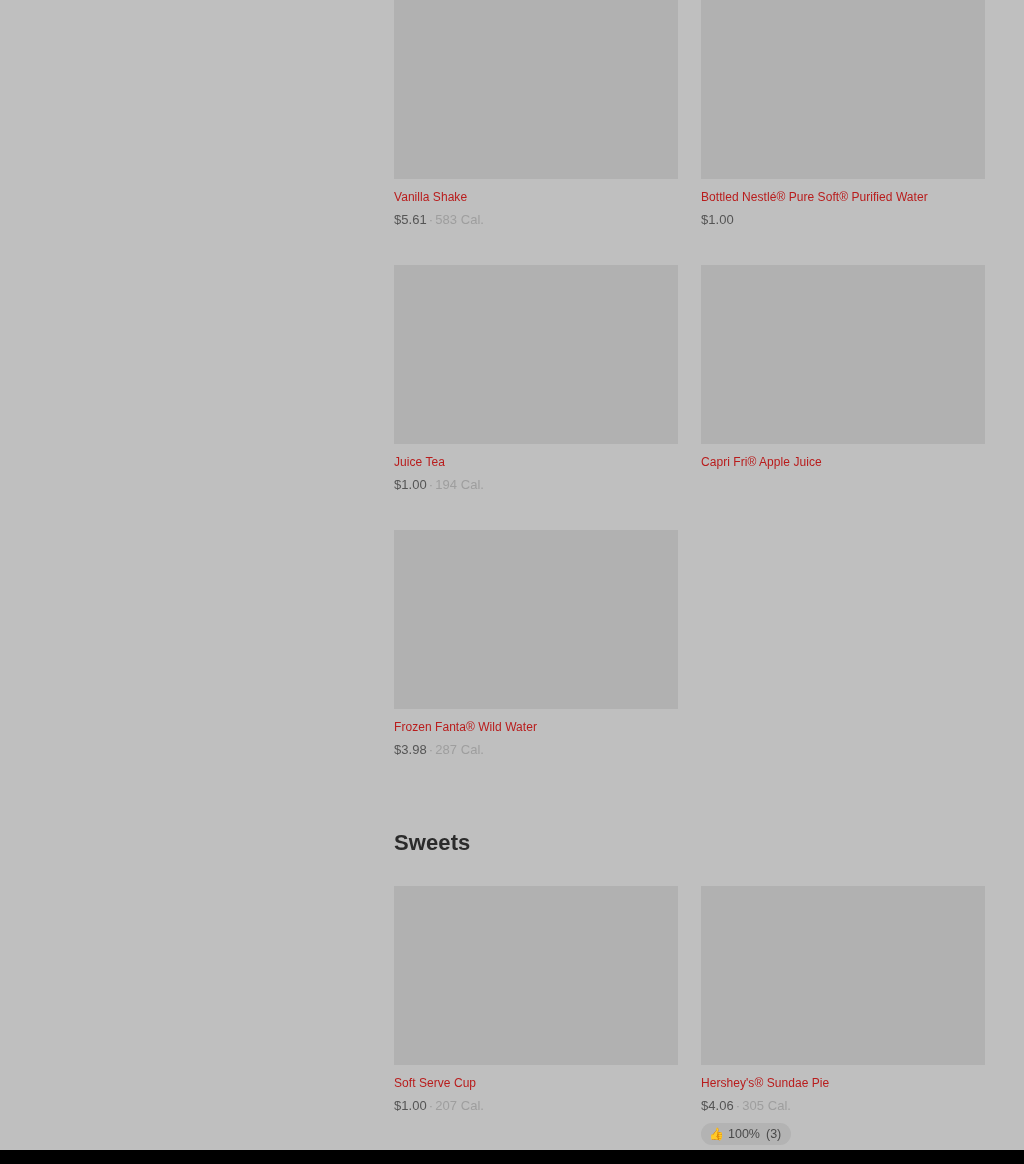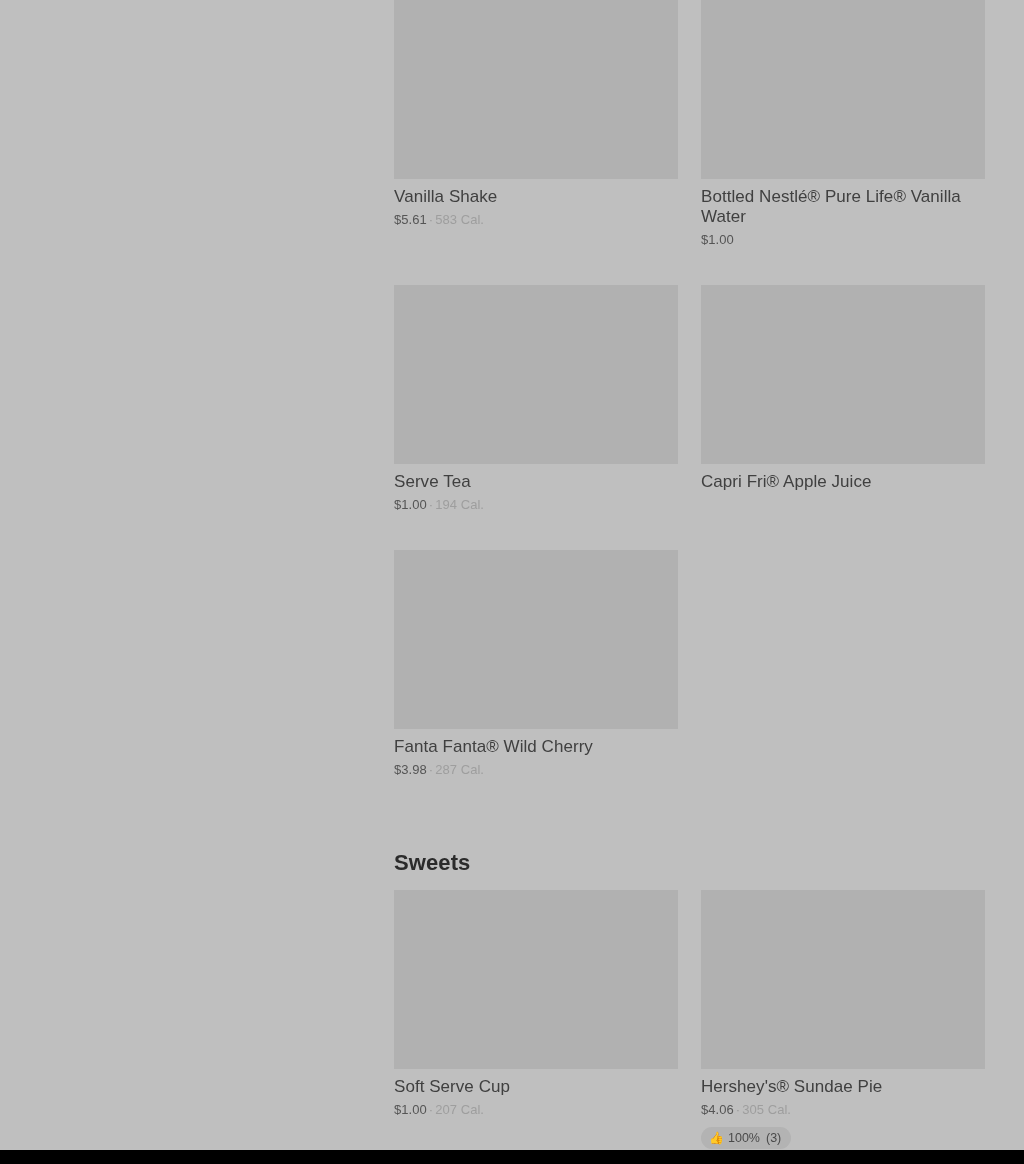--- a/index.html
+++ b/index.html
@@ -43,21 +43,21 @@
   .section {
     width: 591px;
   }
 
   .section-heading {
     font-size: 22px;
     font-weight: bold;
     color: #2b2b2b;
     letter-spacing: 0.1px;
     margin: 0;
-    padding: 35px 0 14px 0;
+    padding: 35px 0 30px 0;
     line-height: 1.2;
   }
 
   .grid {
     display: grid;
     grid-template-columns: 284px 284px;
     column-gap: 23px;
     row-gap: 0;
   }
 
@@ -68,22 +68,22 @@
   }
 
   .card-image {
     width: 284px;
     height: 179px;
     background: #b1b1b1;
     display: block;
   }
 
   .card-name {
-    font-size: 17px;
-    color: #404040;
+    font-size: 12px;
+    color: #b91c1c;
     line-height: 20px;
     padding-top: 8px;
     letter-spacing: 0.05px;
   }
 
   .card-meta {
     font-size: 13px;
     line-height: 19px;
     padding-top: 3px;
     color: #9a9a9a;
@@ -170,42 +170,42 @@
           <div class="card">
             <div class="card-image"></div>
             <div class="card-name">Vanilla Shake</div>
             <div class="card-meta">
               <span class="card-price">$5.61</span><span class="meta-dot">·</span><span class="card-cal">583 Cal.</span>
             </div>
           </div>
 
           <div class="card">
             <div class="card-image"></div>
-            <div class="card-name">Bottled Nestlé® Pure Life® Vanilla Water</div>
+            <div class="card-name">Bottled Nestlé® Pure Soft® Purified Water</div>
             <div class="card-meta">
               <span class="card-price">$1.00</span><span class="meta-dot"></span><span class="card-cal"></span>
             </div>
           </div>
 
           <div class="card">
             <div class="card-image"></div>
-            <div class="card-name">Serve Tea</div>
+            <div class="card-name">Juice Tea</div>
             <div class="card-meta">
               <span class="card-price">$1.00</span><span class="meta-dot">·</span><span class="card-cal">194 Cal.</span>
             </div>
           </div>
 
           <div class="card">
             <div class="card-image"></div>
             <div class="card-name">Capri Fri® Apple Juice</div>
           </div>
 
           <div class="card">
             <div class="card-image"></div>
-            <div class="card-name">Fanta Fanta® Wild Cherry</div>
+            <div class="card-name">Frozen Fanta® Wild Water</div>
             <div class="card-meta">
               <span class="card-price">$3.98</span><span class="meta-dot">·</span><span class="card-cal">287 Cal.</span>
             </div>
           </div>
 
 
         </div>
       </div>
 
       <div class="section">

